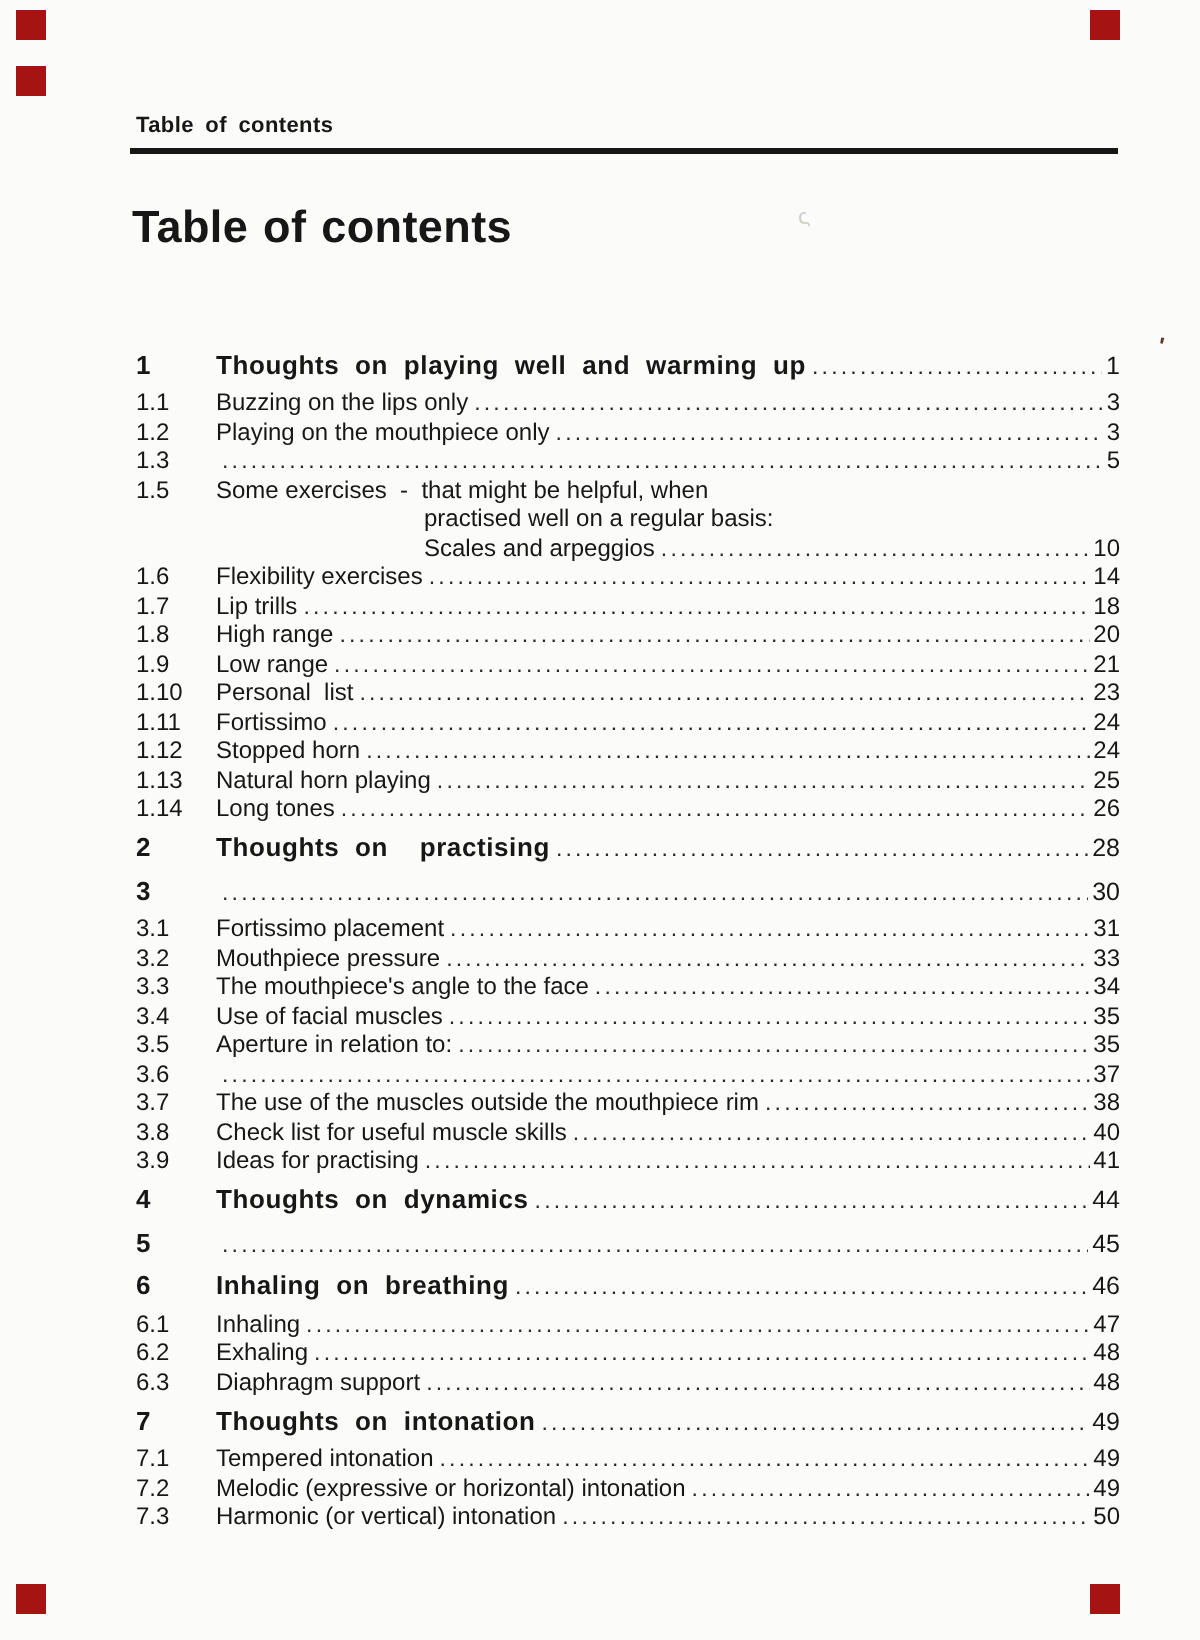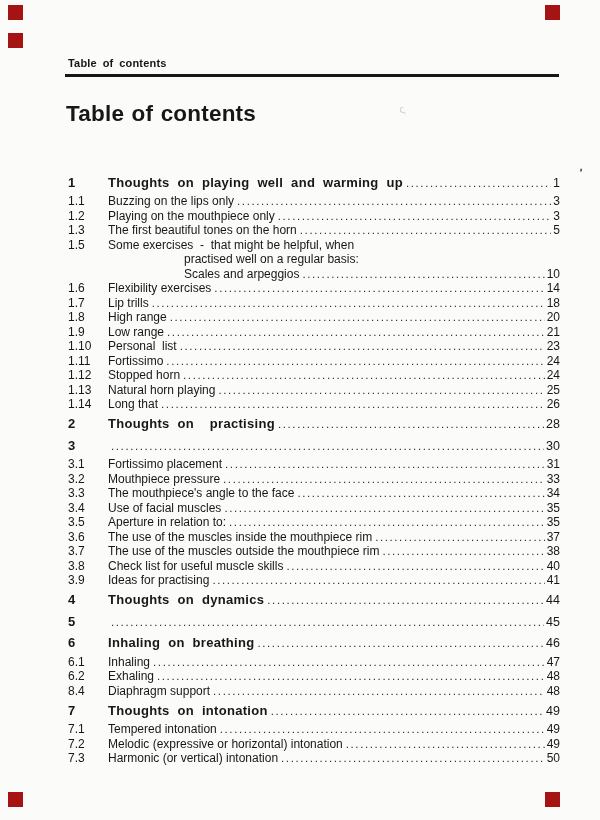--- a/index.html
+++ b/index.html
@@ -18,21 +18,21 @@
   .page-title{
     position:absolute;left:66px;top:101px;margin:0;
     font-size:22.5px;font-weight:bold;letter-spacing:.2px;word-spacing:1px;
   }
   .toc{position:absolute;left:68px;top:170px;width:492px;}
   .row{display:flex;align-items:baseline;height:14.5px;font-size:12px;}
   .num{flex:0 0 40px;}
   .title{white-space:pre;}
   .row.bold{height:17px;font-size:13px;font-weight:bold;margin:4.5px 0 2.5px;}
   .row.bold .title{word-spacing:4px;letter-spacing:.3px;}
-  .row.indent .title{margin-left:76px;}
+  .row.indent .title{margin-left:104px;}
   .dots{flex:1 1 auto;overflow:hidden;white-space:nowrap;margin:0 2px 0 3px;height:12px;min-width:6px;}
   .dots::before{
     content:"..........................................................................................................................................................";
     letter-spacing:1.6px;font-size:11.5px;font-weight:normal;color:#262626;
   }
   .pagenum{font-weight:normal;font-size:12px;white-space:nowrap;}
   .row.bold .pagenum{font-size:12.5px;}
   .marker{position:absolute;}
   .artifact{position:absolute;}
   .smudge{left:399px;top:103px;font-size:11px;color:#cfcfc8;transform:rotate(-15deg);}
@@ -60,21 +60,20 @@
         <span class="pagenum">3</span>
       </div>
       <div class="row">
         <span class="num">1.2</span>
         <span class="title">Playing on the mouthpiece only</span>
         <span class="dots"></span>
         <span class="pagenum">3</span>
       </div>
       <div class="row">
         <span class="num">1.3</span>
-        <span class="title">The first beautiful tones on the horn</span>
         <span class="dots"></span>
         <span class="pagenum">5</span>
       </div>
       <div class="row">
         <span class="num">1.5</span>
         <span class="title">Some exercises  -  that might be helpful, when</span>
       </div>
       <div class="row indent">
         <span class="num"></span>
         <span class="title">practised well on a regular basis:</span>
@@ -128,21 +127,21 @@
         <span class="pagenum">24</span>
       </div>
       <div class="row">
         <span class="num">1.13</span>
         <span class="title">Natural horn playing</span>
         <span class="dots"></span>
         <span class="pagenum">25</span>
       </div>
       <div class="row">
         <span class="num">1.14</span>
-        <span class="title">Long that</span>
+        <span class="title">Long tones</span>
         <span class="dots"></span>
         <span class="pagenum">26</span>
       </div>
       <div class="row bold">
         <span class="num">2</span>
         <span class="title">Thoughts on  practising</span>
         <span class="dots"></span>
         <span class="pagenum">28</span>
       </div>
       <div class="row bold">
@@ -175,21 +174,20 @@
         <span class="pagenum">35</span>
       </div>
       <div class="row">
         <span class="num">3.5</span>
         <span class="title">Aperture in relation to:</span>
         <span class="dots"></span>
         <span class="pagenum">35</span>
       </div>
       <div class="row">
         <span class="num">3.6</span>
-        <span class="title">The use of the muscles inside the mouthpiece rim</span>
         <span class="dots"></span>
         <span class="pagenum">37</span>
       </div>
       <div class="row">
         <span class="num">3.7</span>
         <span class="title">The use of the muscles outside the mouthpiece rim</span>
         <span class="dots"></span>
         <span class="pagenum">38</span>
       </div>
       <div class="row">
@@ -227,21 +225,21 @@
         <span class="dots"></span>
         <span class="pagenum">47</span>
       </div>
       <div class="row">
         <span class="num">6.2</span>
         <span class="title">Exhaling</span>
         <span class="dots"></span>
         <span class="pagenum">48</span>
       </div>
       <div class="row">
-        <span class="num">8.4</span>
+        <span class="num">6.3</span>
         <span class="title">Diaphragm support</span>
         <span class="dots"></span>
         <span class="pagenum">48</span>
       </div>
       <div class="row bold">
         <span class="num">7</span>
         <span class="title">Thoughts on intonation</span>
         <span class="dots"></span>
         <span class="pagenum">49</span>
       </div>

